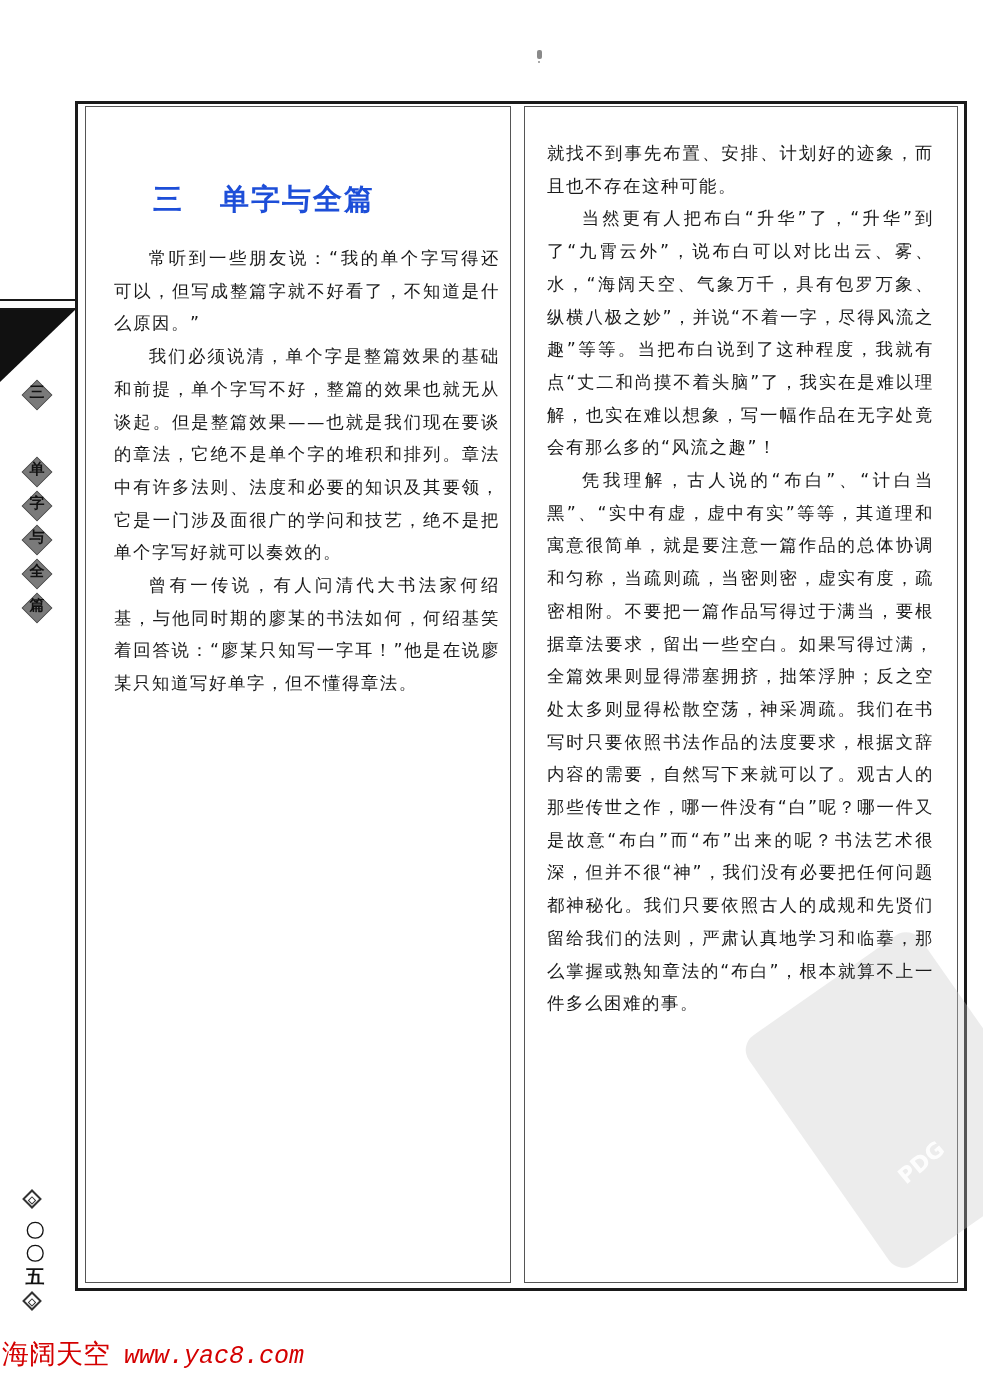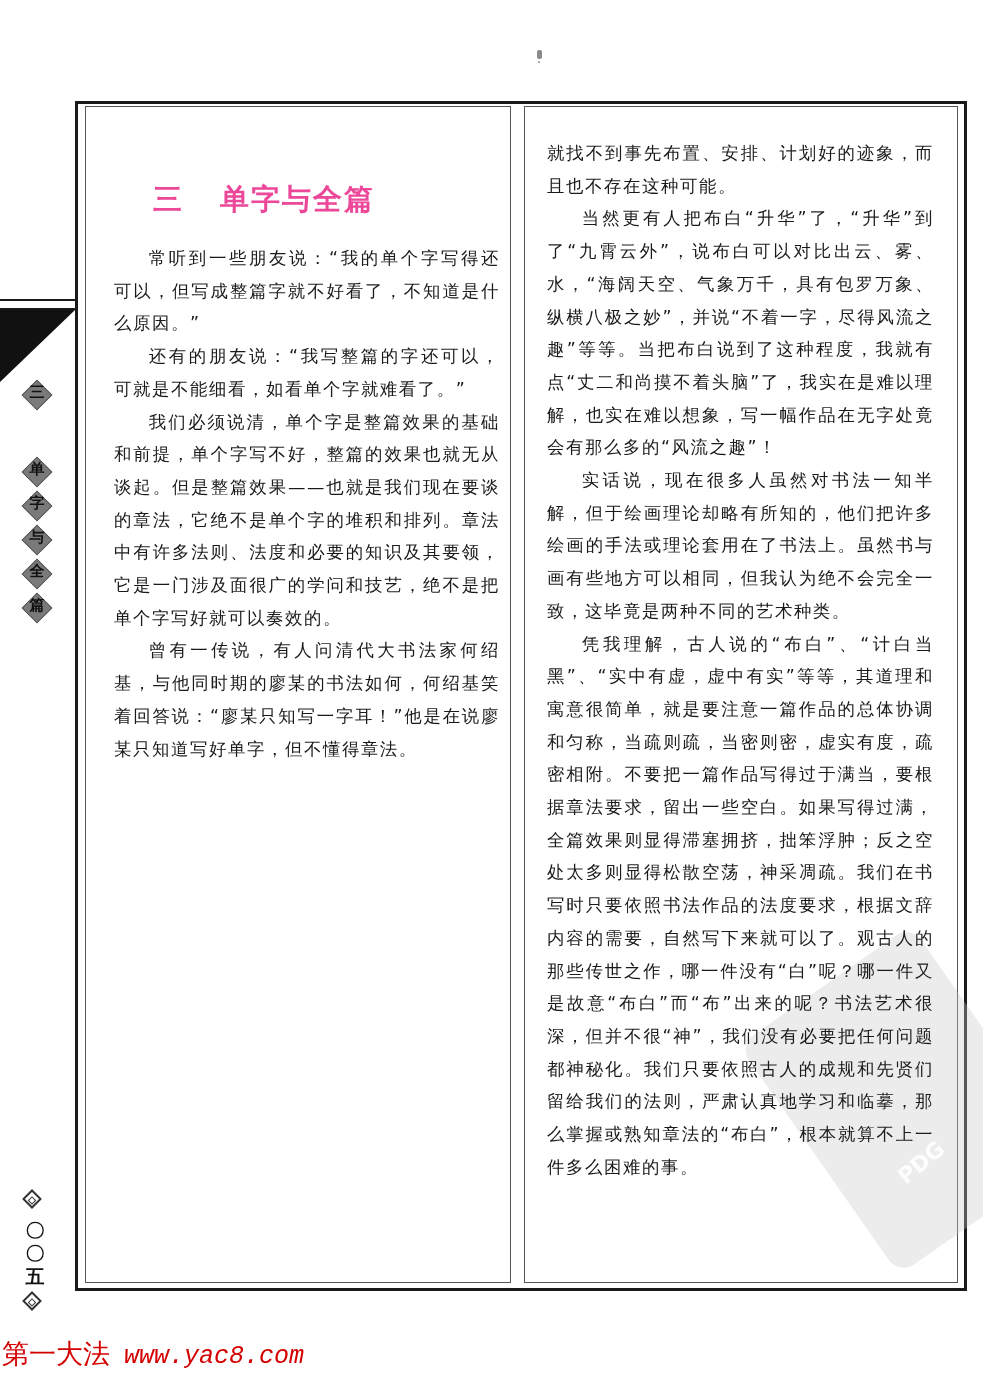--- a/index.html
+++ b/index.html
@@ -27,21 +27,21 @@
     position: absolute; font-size: 17.4px; line-height: 32.7px; letter-spacing: 1.6px;
     text-align: justify; text-justify: inter-ideograph;
   }
   .col-left { left: 114px; top: 242px; width: 386px; }
   .col-right { left: 547px; top: 137px; width: 387px; }
   .col-text p { margin: 0; text-indent: 2em; }
   .col-text p.cont { text-indent: 0; }
 
   .title {
     position: absolute; left: 85px; top: 180px; width: 358px; text-align: center;
-    font-size: 29px; font-weight: bold; letter-spacing: 2px; color: #ec4899;
+    font-size: 29px; font-weight: bold; letter-spacing: 2px; color: #1d4ed8;
   }
   .title .num { margin-right: 36px; }
 
   
   .left-rule-top { position: absolute; left: 0; top: 299px; width: 77px; height: 2px; background: #1a1a1a; }
   .left-rule-bot { position: absolute; left: 0; top: 308px; width: 77px; height: 2px; background: #1a1a1a; }
   .black-wedge {
     position: absolute; left: 0; top: 310px; width: 0; height: 0;
     border-top: 72px solid #111; border-right: 75px solid transparent;
   }
@@ -88,29 +88,27 @@
 
 <div class="seal-watermark"></div>
 <div class="seal-pdg">PDG</div>
 
 <div class="title">
   <span class="num">三</span><span>单字与全篇</span>
 </div>
 
 <div class="col-text col-left">
   <p>常听到一些朋友说：“我的单个字写得还可以，但写成整篇字就不好看了，不知道是什么原因。”</p>
-  <p>还有的朋友说：“我写整篇的字还可以，可就是不能细看，如看单个字就难看了。”</p>
   <p>我们必须说清，单个字是整篇效果的基础和前提，单个字写不好，整篇的效果也就无从谈起。但是整篇效果——也就是我们现在要谈的章法，它绝不是单个字的堆积和排列。章法中有许多法则、法度和必要的知识及其要领，它是一门涉及面很广的学问和技艺，绝不是把单个字写好就可以奏效的。</p>
   <p>曾有一传说，有人问清代大书法家何绍基，与他同时期的廖某的书法如何，何绍基笑着回答说：“廖某只知写一字耳！”他是在说廖某只知道写好单字，但不懂得章法。</p>
 </div>
 
 <div class="col-text col-right">
   <p class="cont">就找不到事先布置、安排、计划好的迹象，而且也不存在这种可能。</p>
   <p>当然更有人把布白“升华”了，“升华”到了“九霄云外”，说布白可以对比出云、雾、水，“海阔天空、气象万千，具有包罗万象、纵横八极之妙”，并说“不着一字，尽得风流之趣”等等。当把布白说到了这种程度，我就有点“丈二和尚摸不着头脑”了，我实在是难以理解，也实在难以想象，写一幅作品在无字处竟会有那么多的“风流之趣”！</p>
-  <p>实话说，现在很多人虽然对书法一知半解，但于绘画理论却略有所知的，他们把许多绘画的手法或理论套用在了书法上。虽然书与画有些地方可以相同，但我认为绝不会完全一致，这毕竟是两种不同的艺术种类。</p>
   <p>凭我理解，古人说的“布白”、“计白当黑”、“实中有虚，虚中有实”等等，其道理和寓意很简单，就是要注意一篇作品的总体协调和匀称，当疏则疏，当密则密，虚实有度，疏密相附。不要把一篇作品写得过于满当，要根据章法要求，留出一些空白。如果写得过满，全篇效果则显得滞塞拥挤，拙笨浮肿；反之空处太多则显得松散空荡，神采凋疏。我们在书写时只要依照书法作品的法度要求，根据文辞内容的需要，自然写下来就可以了。观古人的那些传世之作，哪一件没有“白”呢？哪一件又是故意“布白”而“布”出来的呢？书法艺术很深，但并不很“神”，我们没有必要把任何问题都神秘化。我们只要依照古人的成规和先贤们留给我们的法则，严肃认真地学习和临摹，那么掌握或熟知章法的“布白”，根本就算不上一件多么困难的事。</p>
 </div>
 
 <div class="left-rule-top"></div>
 <div class="left-rule-bot"></div>
 <div class="black-wedge"></div>
 
 <div class="diamond" style="left:26px; top:384px;"></div>
 <div class="diamond-char" style="left:21px; top:383px;">三</div>
 
@@ -125,14 +123,14 @@
 <div class="diamond" style="left:26px; top:597px;"></div>
 <div class="diamond-char" style="left:21px; top:596px;">篇</div>
 
 <div class="outline-diamond" style="left:25px; top:1192px;"></div>
 <div class="pg-char" style="top:1218px;">〇</div>
 <div class="pg-char" style="top:1241px;">〇</div>
 <div class="pg-char" style="top:1264px;">五</div>
 <div class="outline-diamond" style="left:25px; top:1294px;"></div>
 
 <div class="watermark-bottom">
-  <span>第一大法</span><span class="site">www.yac8.com</span>
+  <span>海阔天空</span><span class="site">www.yac8.com</span>
 </div>
 
 </body></html>

